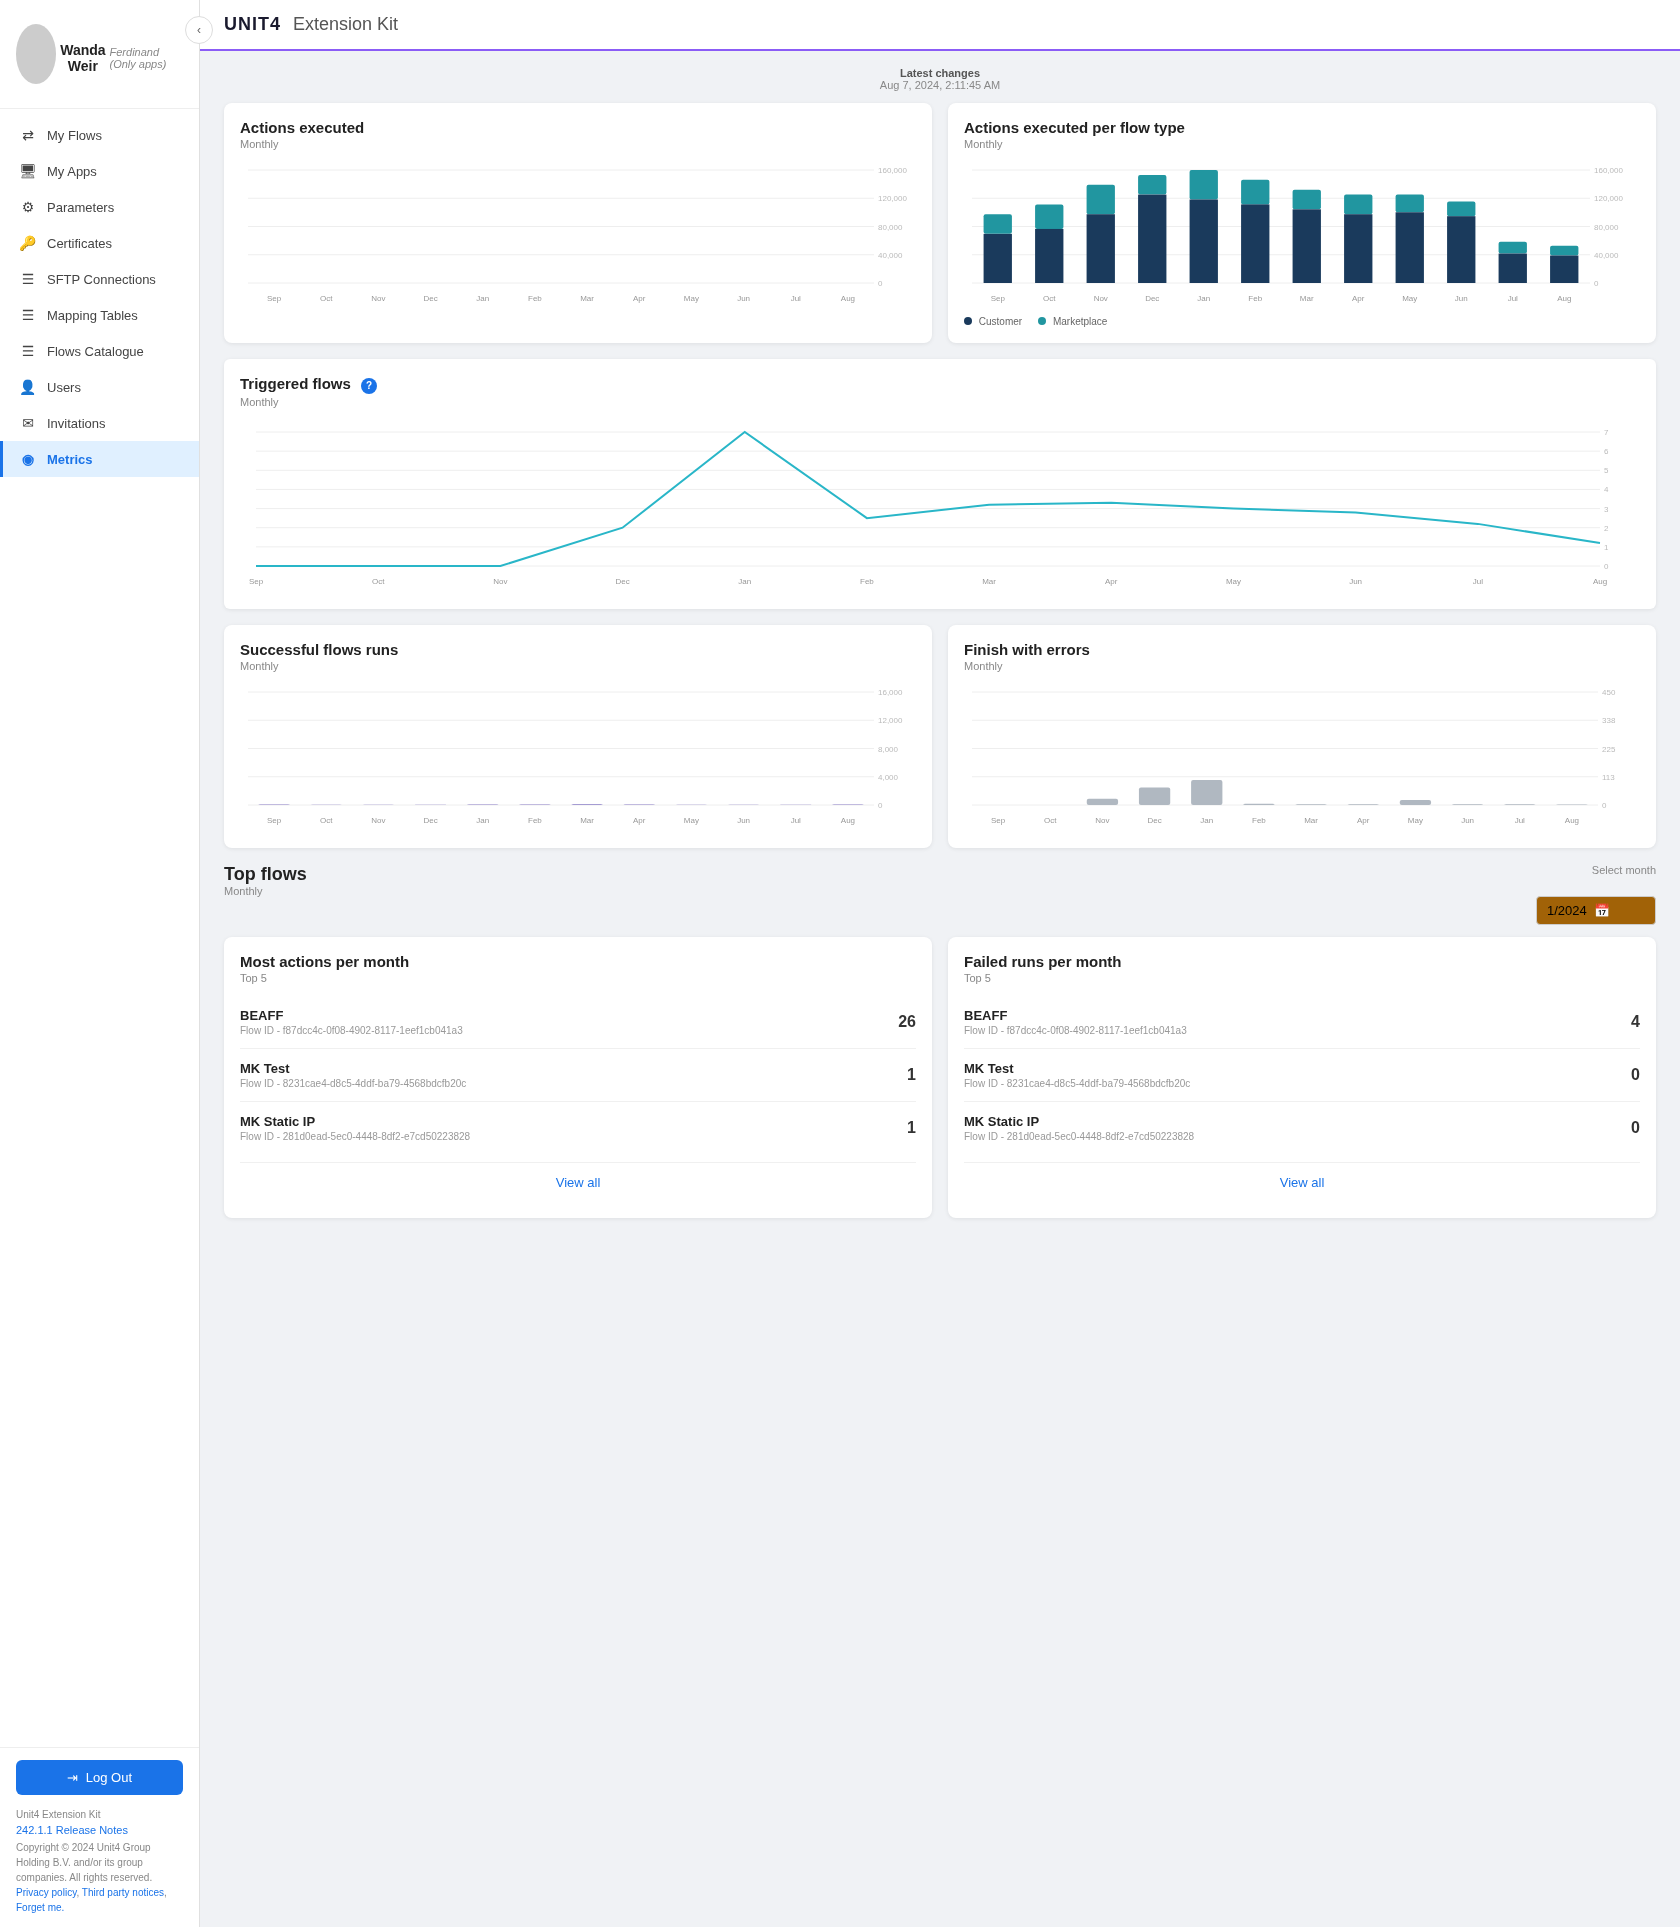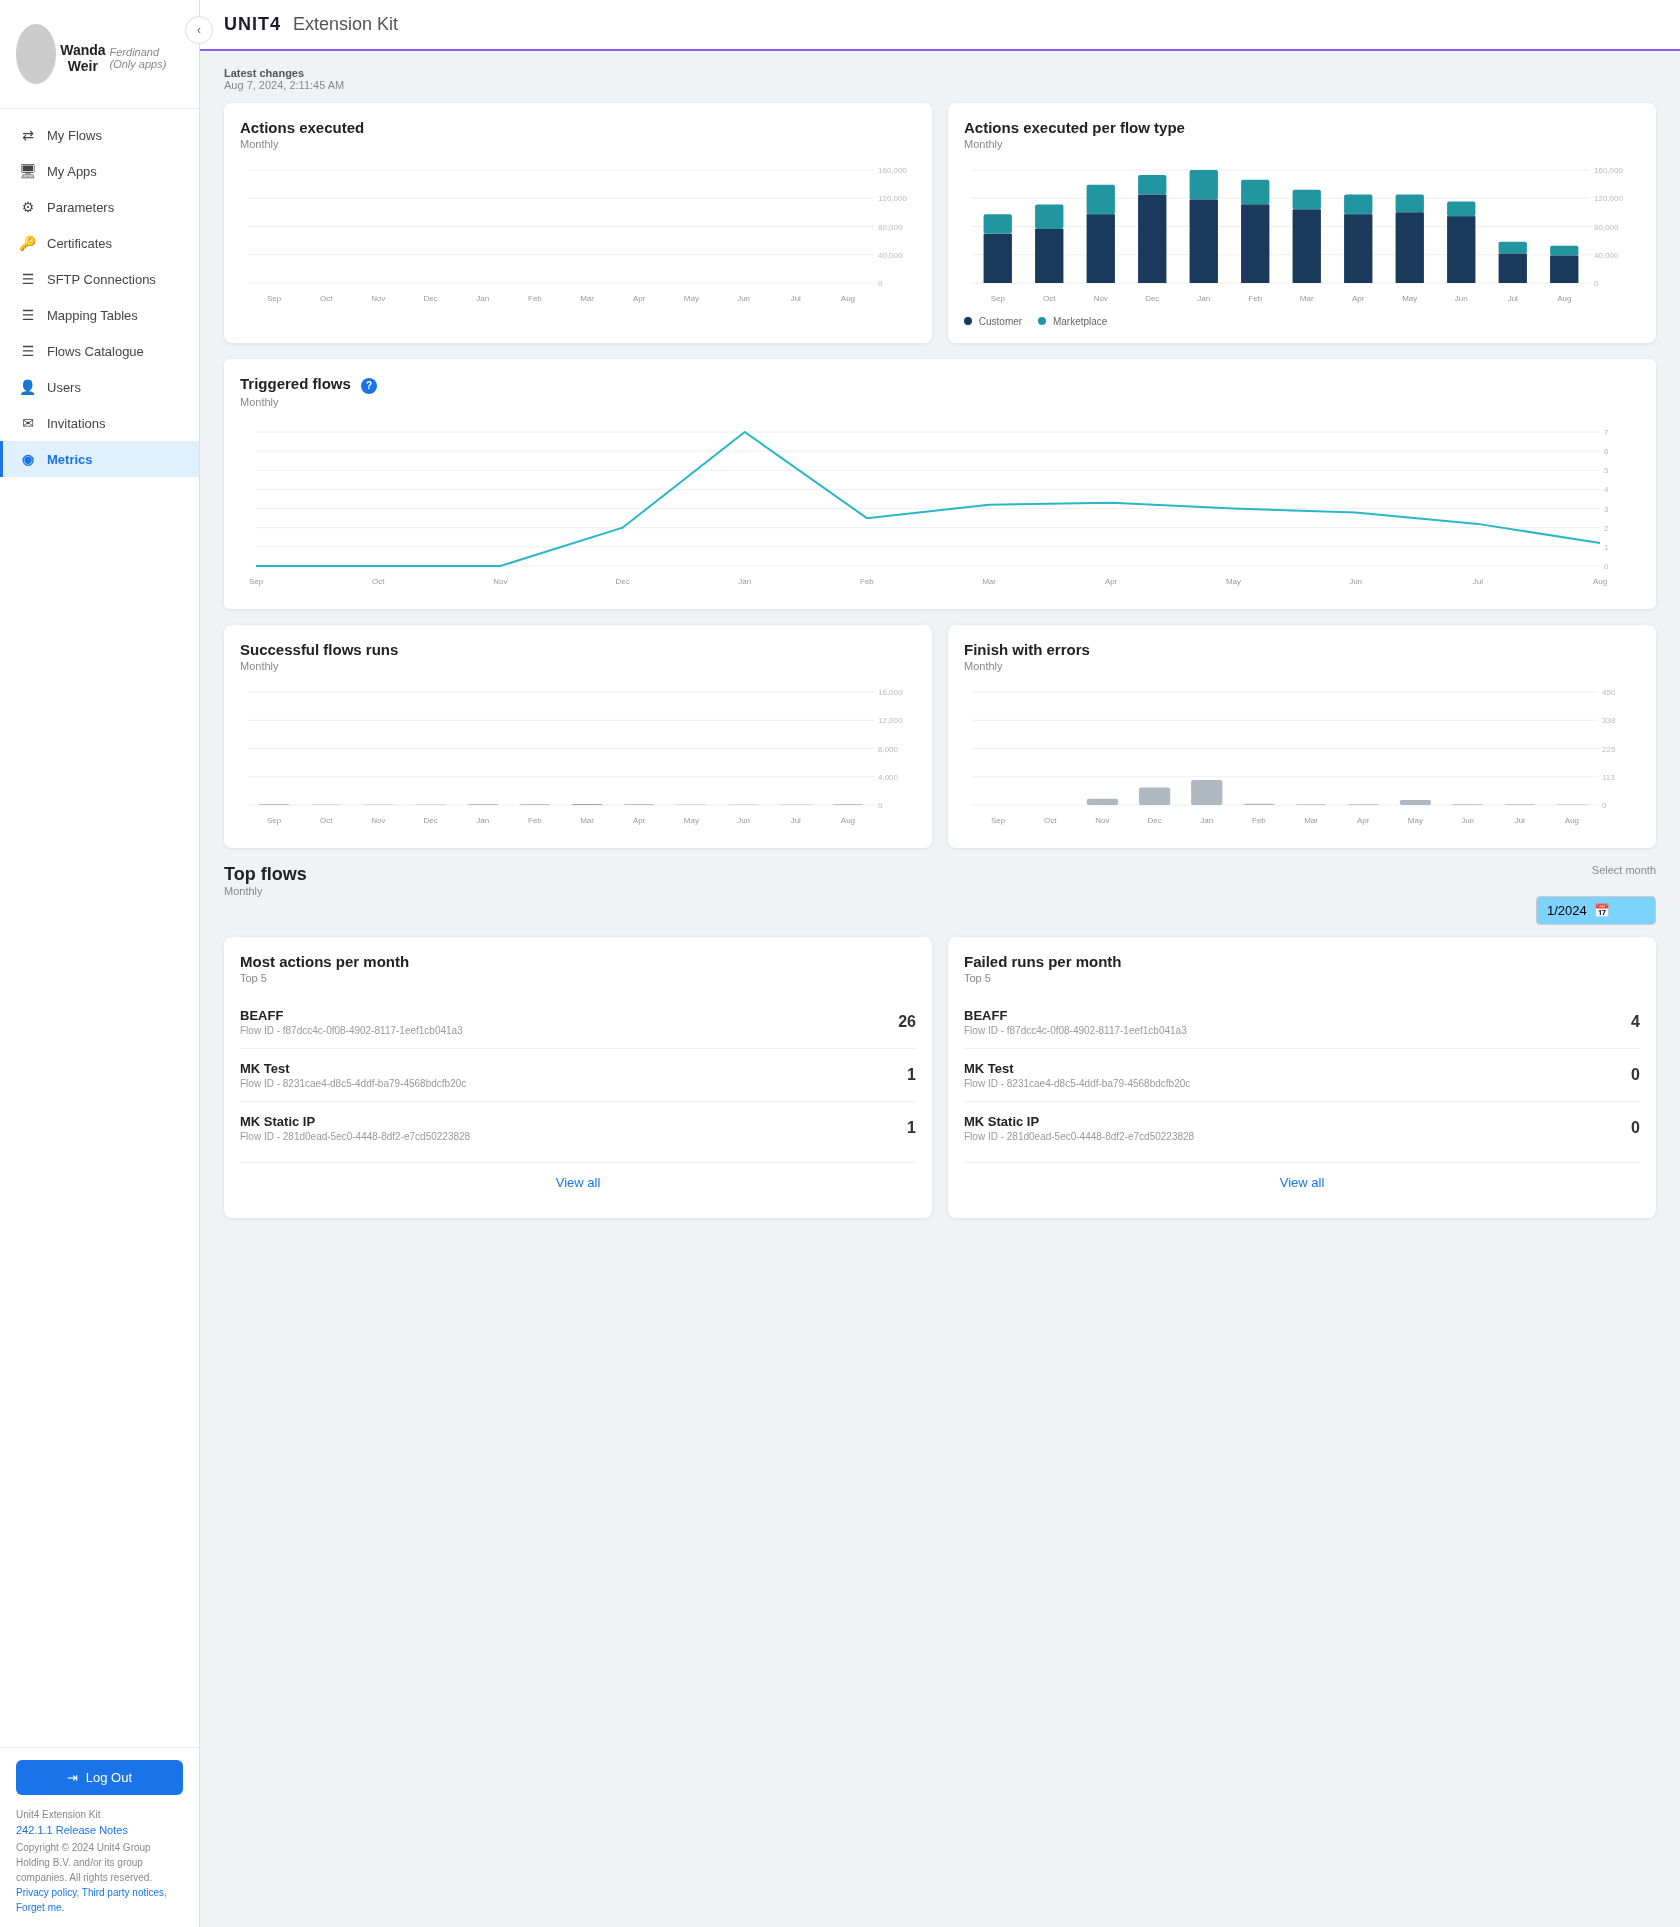--- a/index.html
+++ b/index.html
@@ -137,21 +137,21 @@
     .top-bar-title {
       font-size: 18px;
       color: #555;
       font-weight: 400;
     }
 
     .content-area {
       padding: 16px 24px 32px;
     }
     .latest-changes {
-      text-align: left;
+      text-align: center;
       font-size: 11px;
       color: #888;
       margin-bottom: 12px;
     }
     .latest-changes strong { color: #555; font-weight: 600; }
 
     
     .card-row {
       display: flex;
       gap: 16px;
@@ -215,21 +215,21 @@
     }
     .month-selector label { font-size: 11px; color: #888; }
     .month-input {
       border: 1px solid #ccc;
       border-radius: 4px;
       padding: 6px 10px;
       font-size: 13px;
       display: flex;
       align-items: center;
       gap: 8px;
-      background: #7dd3fc;
+      background: #a16207;
       min-width: 120px;
     }
 
     
     .flow-list-item {
       padding: 12px 0;
       border-bottom: 1px solid #f0f0f0;
       display: flex;
       align-items: center;
       justify-content: space-between;

